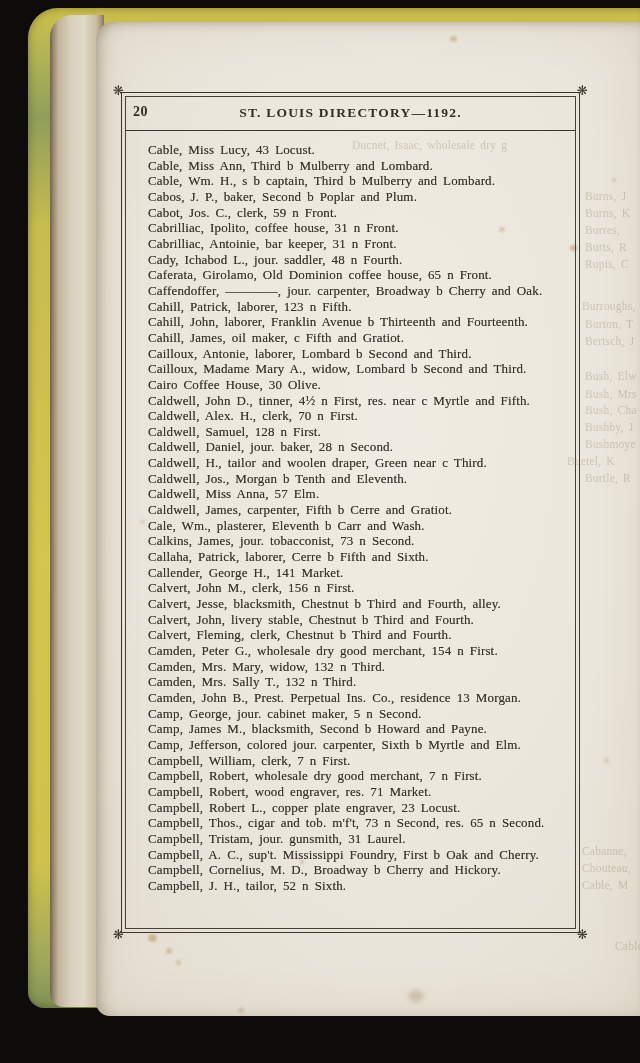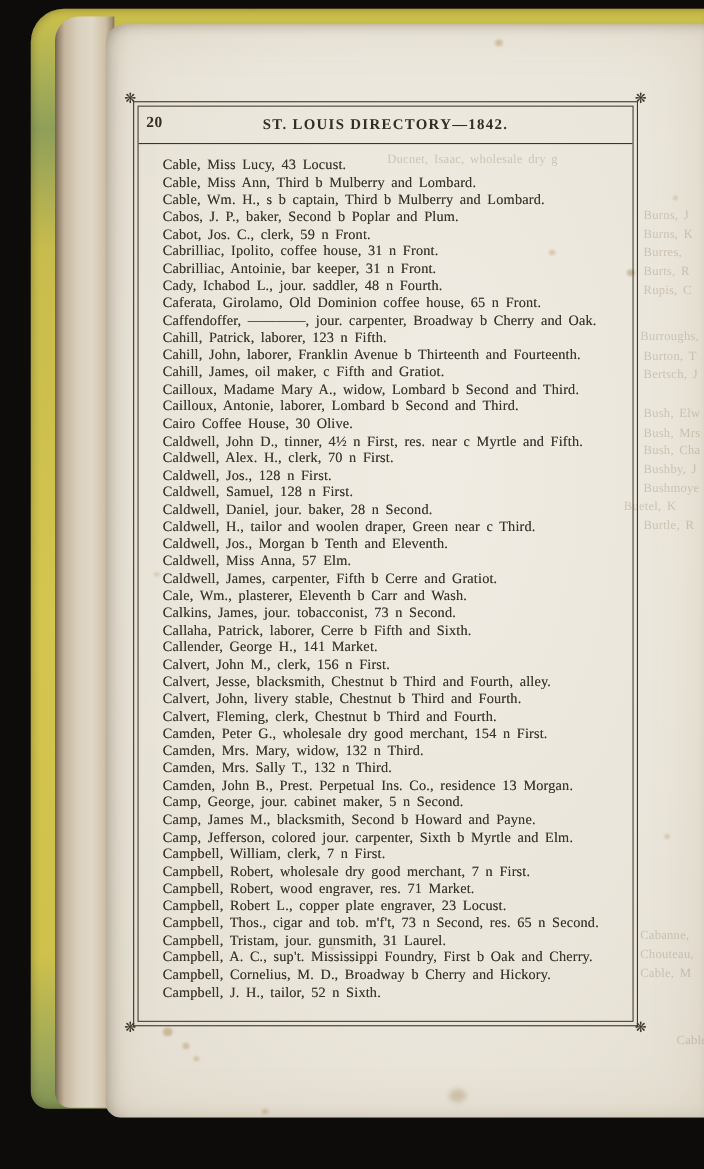--- a/index.html
+++ b/index.html
@@ -118,43 +118,42 @@
   <div class="fox" style="left:604px;top:758px;width:5px;height:5px;background:rgba(168,126,66,.25)"></div>
 
   <div class="frame">
     <span class="orn tl">❋</span>
     <span class="orn tr">❋</span>
     <span class="orn bl">❋</span>
     <span class="orn br">❋</span>
 
     <div class="header-row">
       <span class="pagenum">20</span>
-      <span class="title">ST. LOUIS DIRECTORY—1842.</span>
+      <span class="title">ST. LOUIS DIRECTORY—1192.</span>
     </div>
 
     <div class="entries" id="entries">
         <div class="entry">Cable, Miss Lucy, 43 Locust.</div>
         <div class="entry">Cable, Miss Ann, Third b Mulberry and Lombard.</div>
         <div class="entry">Cable, Wm. H., s b captain, Third b Mulberry and Lombard.</div>
         <div class="entry">Cabos, J. P., baker, Second b Poplar and Plum.</div>
         <div class="entry">Cabot, Jos. C., clerk, 59 n Front.</div>
         <div class="entry">Cabrilliac, Ipolito, coffee house, 31 n Front.</div>
         <div class="entry">Cabrilliac, Antoinie, bar keeper, 31 n Front.</div>
         <div class="entry">Cady, Ichabod L., jour. saddler, 48 n Fourth.</div>
         <div class="entry">Caferata, Girolamo, Old Dominion coffee house, 65 n Front.</div>
         <div class="entry">Caffendoffer, ————, jour. carpenter, Broadway b Cherry and Oak.</div>
         <div class="entry">Cahill, Patrick, laborer, 123 n Fifth.</div>
         <div class="entry">Cahill, John, laborer, Franklin Avenue b Thirteenth and Fourteenth.</div>
         <div class="entry">Cahill, James, oil maker, c Fifth and Gratiot.</div>
+        <div class="entry">Cailloux, Antonie, laborer, Lombard b Second and Third.</div>
         <div class="entry">Cailloux, Madame Mary A., widow, Lombard b Second and Third.</div>
-        <div class="entry">Cailloux, Antonie, laborer, Lombard b Second and Third.</div>
         <div class="entry">Cairo Coffee House, 30 Olive.</div>
         <div class="entry">Caldwell, John D., tinner, 4½ n First, res. near c Myrtle and Fifth.</div>
         <div class="entry">Caldwell, Alex. H., clerk, 70 n First.</div>
-        <div class="entry">Caldwell, Jos., 128 n First.</div>
         <div class="entry">Caldwell, Samuel, 128 n First.</div>
         <div class="entry">Caldwell, Daniel, jour. baker, 28 n Second.</div>
         <div class="entry">Caldwell, H., tailor and woolen draper, Green near c Third.</div>
         <div class="entry">Caldwell, Jos., Morgan b Tenth and Eleventh.</div>
         <div class="entry">Caldwell, Miss Anna, 57 Elm.</div>
         <div class="entry">Caldwell, James, carpenter, Fifth b Cerre and Gratiot.</div>
         <div class="entry">Cale, Wm., plasterer, Eleventh b Carr and Wash.</div>
         <div class="entry">Calkins, James, jour. tobacconist, 73 n Second.</div>
         <div class="entry">Callaha, Patrick, laborer, Cerre b Fifth and Sixth.</div>
         <div class="entry">Callender, George H., 141 Market.</div>

